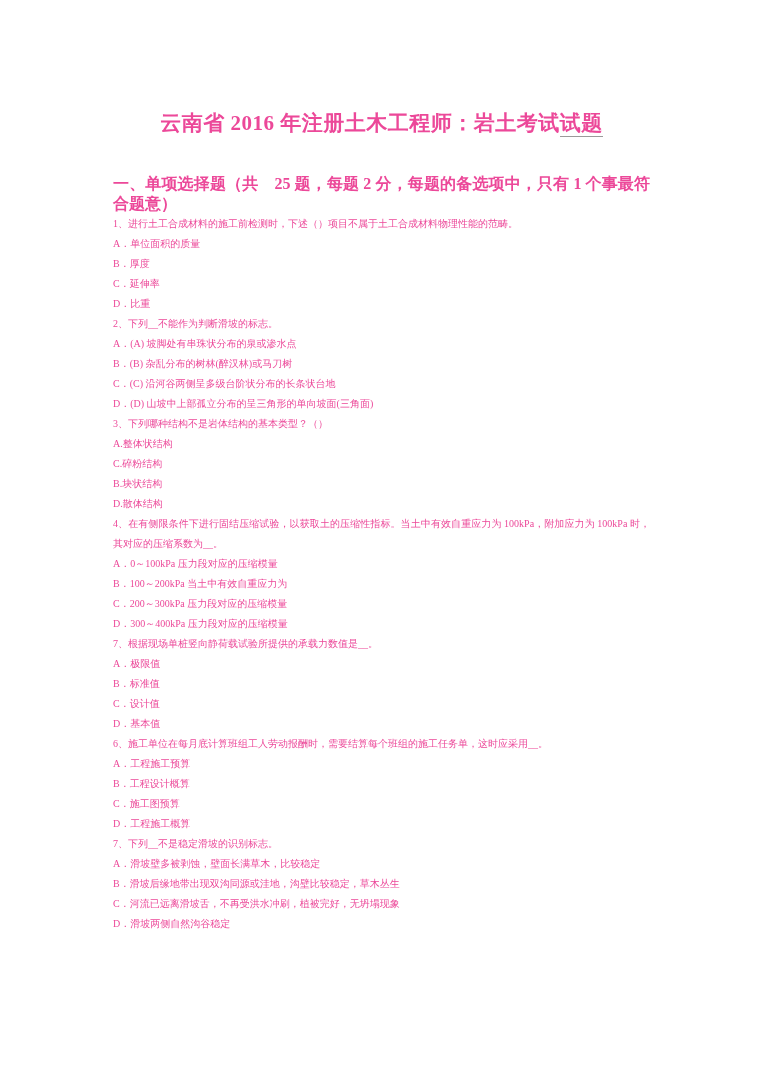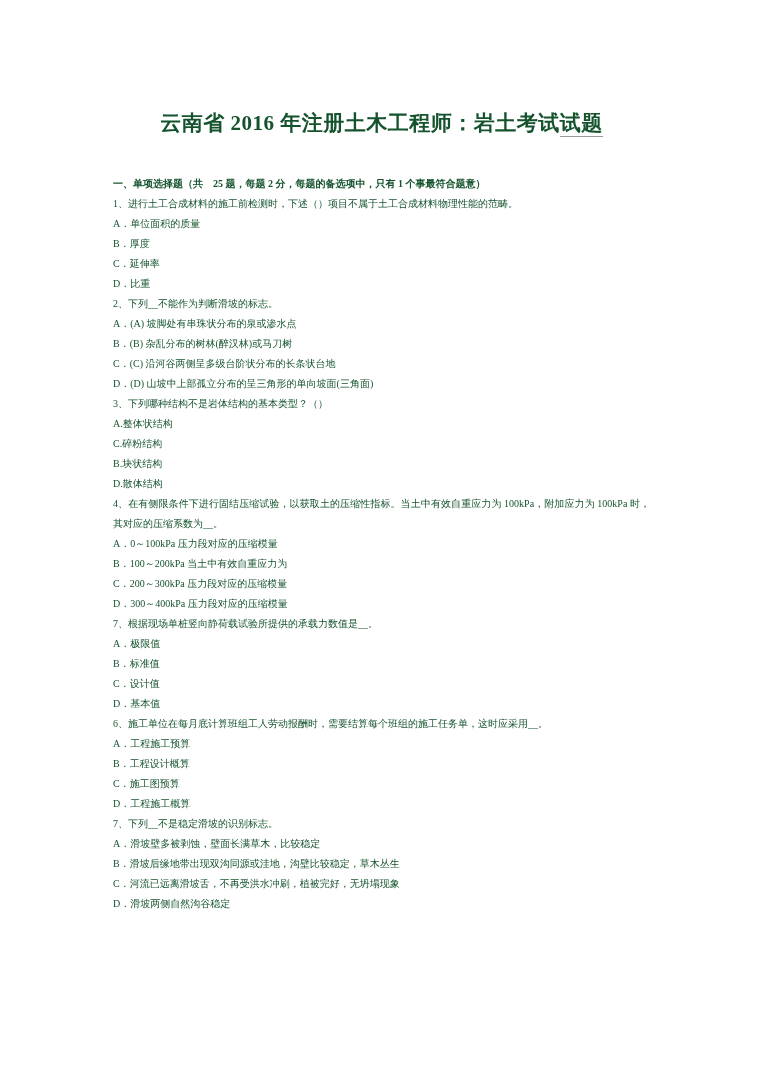--- a/index.html
+++ b/index.html
@@ -5,21 +5,21 @@
   html, body {
     margin: 0;
     padding: 0;
     background: #ffffff;
   }
   .page {
     position: relative;
     width: 763px;
     height: 1080px;
     background: #ffffff;
-    color: #14532d;
+    color: #ec4899;
     font-family: "Liberation Serif", "DejaVu Serif", serif;
     overflow: hidden;
     box-sizing: border-box;
   }
   .content {
     position: absolute;
     left: 113px;
     top: 108px;
     width: 537px;
   }
@@ -31,21 +31,21 @@
     text-align: center;
     letter-spacing: 0.5px;
     white-space: nowrap;
   }
   .title-underlined {
     border-bottom: 1px solid #9a9a9a;
     padding-bottom: 1px;
   }
   .section-header {
     margin: 0;
-    font-size: 10px;
+    font-size: 16px;
     line-height: 20px;
     font-weight: bold;
     text-align: justify;
   }
   .stem, .option {
     margin: 0;
     font-size: 10px;
     line-height: 20px;
     text-align: justify;
     font-weight: normal;

